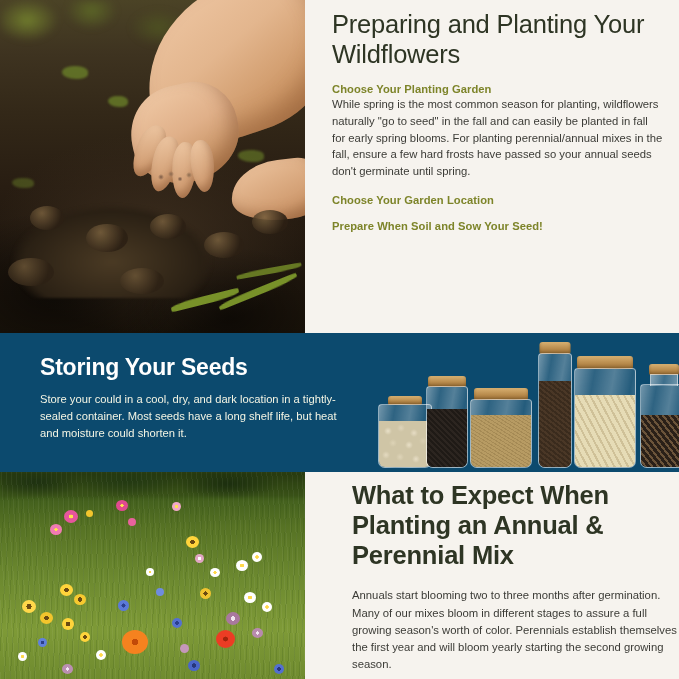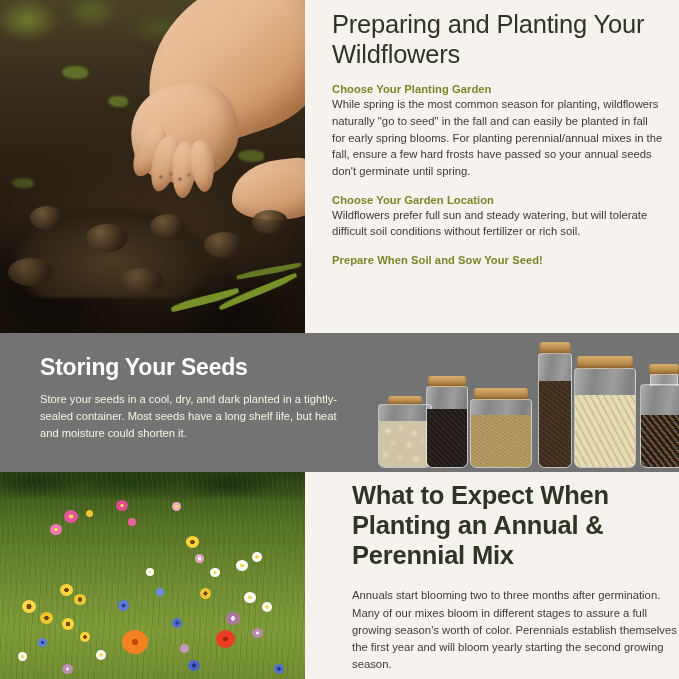--- a/index.html
+++ b/index.html
@@ -98,21 +98,21 @@
     font-size:11.2px; font-weight:700; color:#7d8429;
     margin-top:14px; margin-bottom:1px; letter-spacing:.05px;
   }
   .body-t {
     font-size:11.3px; line-height:1.48; color:#3b3b36;
   }
 
   
   .sec-green {
     position:absolute; left:0; top:333px; width:679px; height:139px;
-    background:#737373;
+    background:#0c4a6e;
   }
   .green-text { position:absolute; left:40px; top:22px; width:300px; }
   .h2 {
     font-size:23px; font-weight:700; color:#ffffff; letter-spacing:-.2px;
     line-height:1.1;
   }
   .green-body {
     margin-top:11px; font-size:11.2px; line-height:1.5; color:#f4f5e4;
   }
 
@@ -215,32 +215,31 @@
   <div class="sec-top-text">
     <h1 class="h1">Preparing and Planting Your Wildflowers</h1>
 
     <div>
       <div class="sub-h">Choose Your Planting Garden</div>
       <p class="body-t">While spring is the most common season for planting, wildflowers naturally "go to seed" in the fall and can easily be planted in fall for early spring blooms. For planting perennial/annual mixes in the fall, ensure a few hard frosts have passed so your annual seeds don't germinate until spring.</p>
     </div>
 
     <div>
       <div class="sub-h">Choose Your Garden Location</div>
-      <p class="body-t">Wildflowers prefer full sun and steady watering, but will tolerate difficult soil conditions without fertilizer or rich soil.</p>
     </div>
 
     <div>
       <div class="sub-h">Prepare When Soil and Sow Your Seed!</div>
     </div>
   </div>
 
   <div class="sec-green">
     <div class="green-text">
       <h2 class="h2">Storing Your Seeds</h2>
-      <p class="green-body">Store your seeds in a cool, dry, and dark planted in a tightly-sealed container. Most seeds have a long shelf life, but heat and moisture could shorten it.</p>
+      <p class="green-body">Store your could in a cool, dry, and dark location in a tightly-sealed container. Most seeds have a long shelf life, but heat and moisture could shorten it.</p>
     </div>
 
     <div class="jars">
 
       <div class="jar" style="left:0px;width:54px;height:72px;">
         <div class="jar-cork" style="top:0;width:34px;height:9px;"></div>
         <div class="jar-body" style="height:64px;">
           <div class="jar-fill" style="height:46px;background:
             radial-gradient(circle 4px at 9px 10px,#e8e0c8,transparent),
             radial-gradient(circle 4px at 22px 7px,#ded4ba,transparent),

